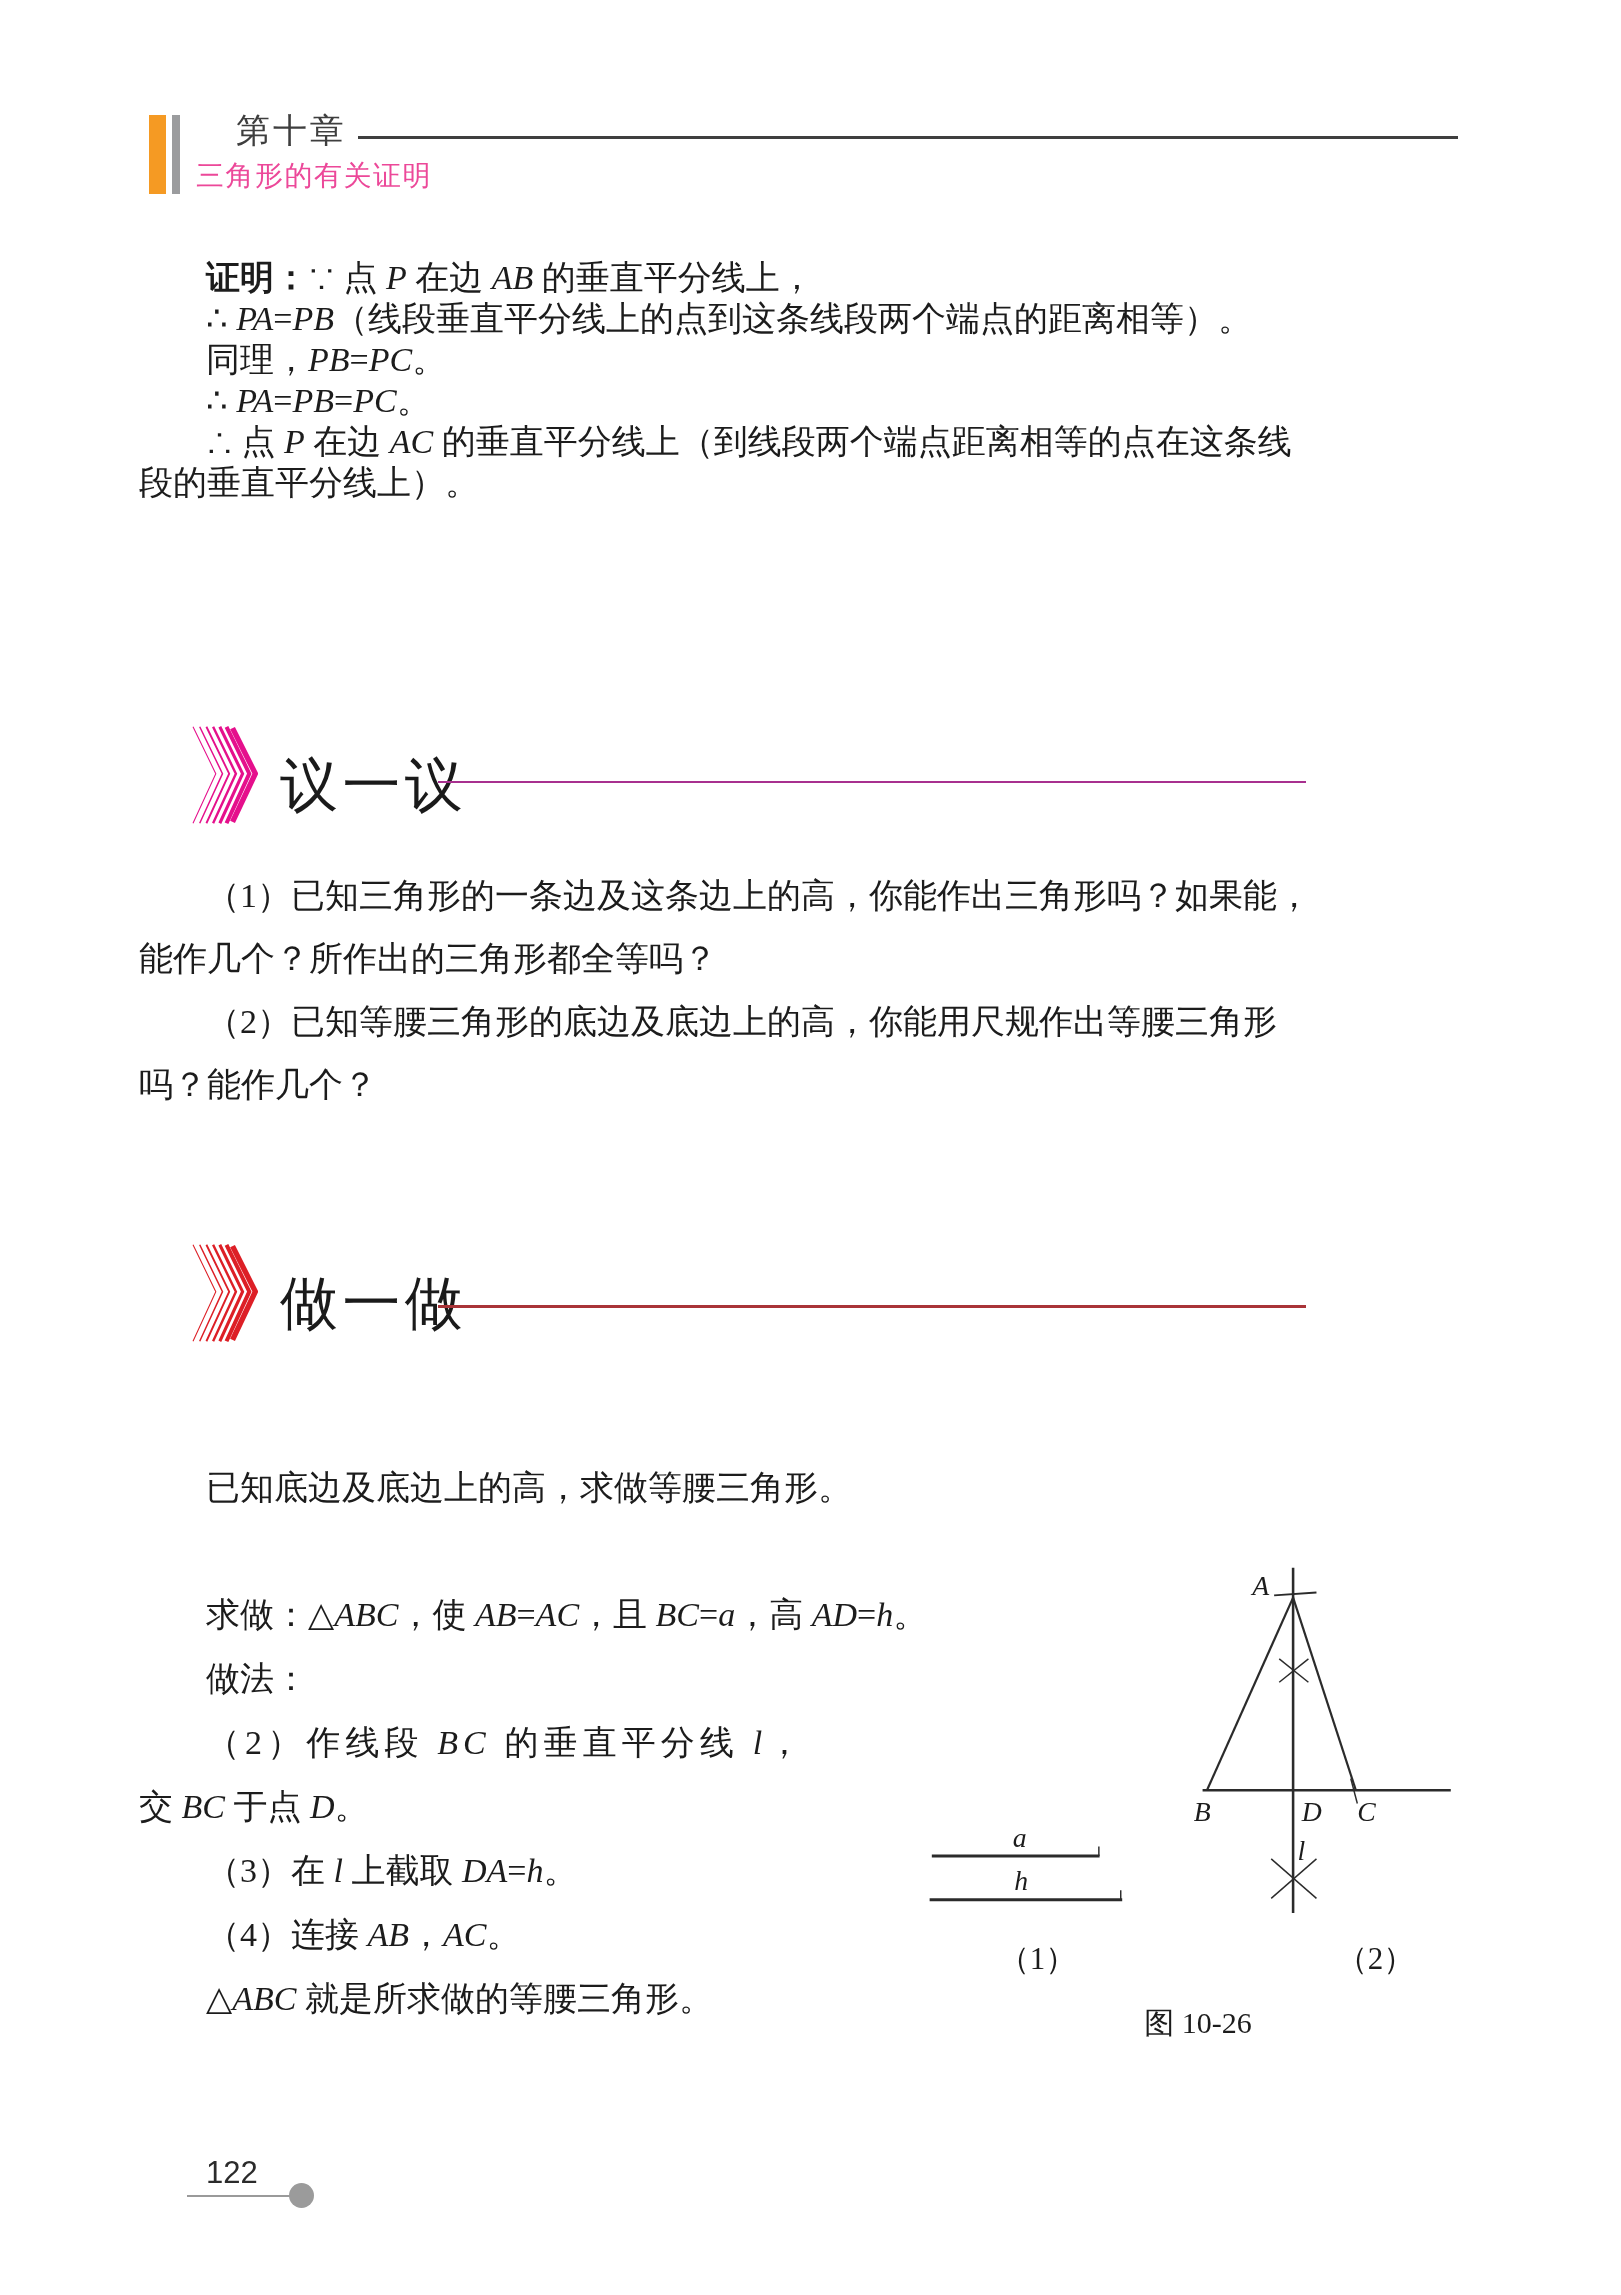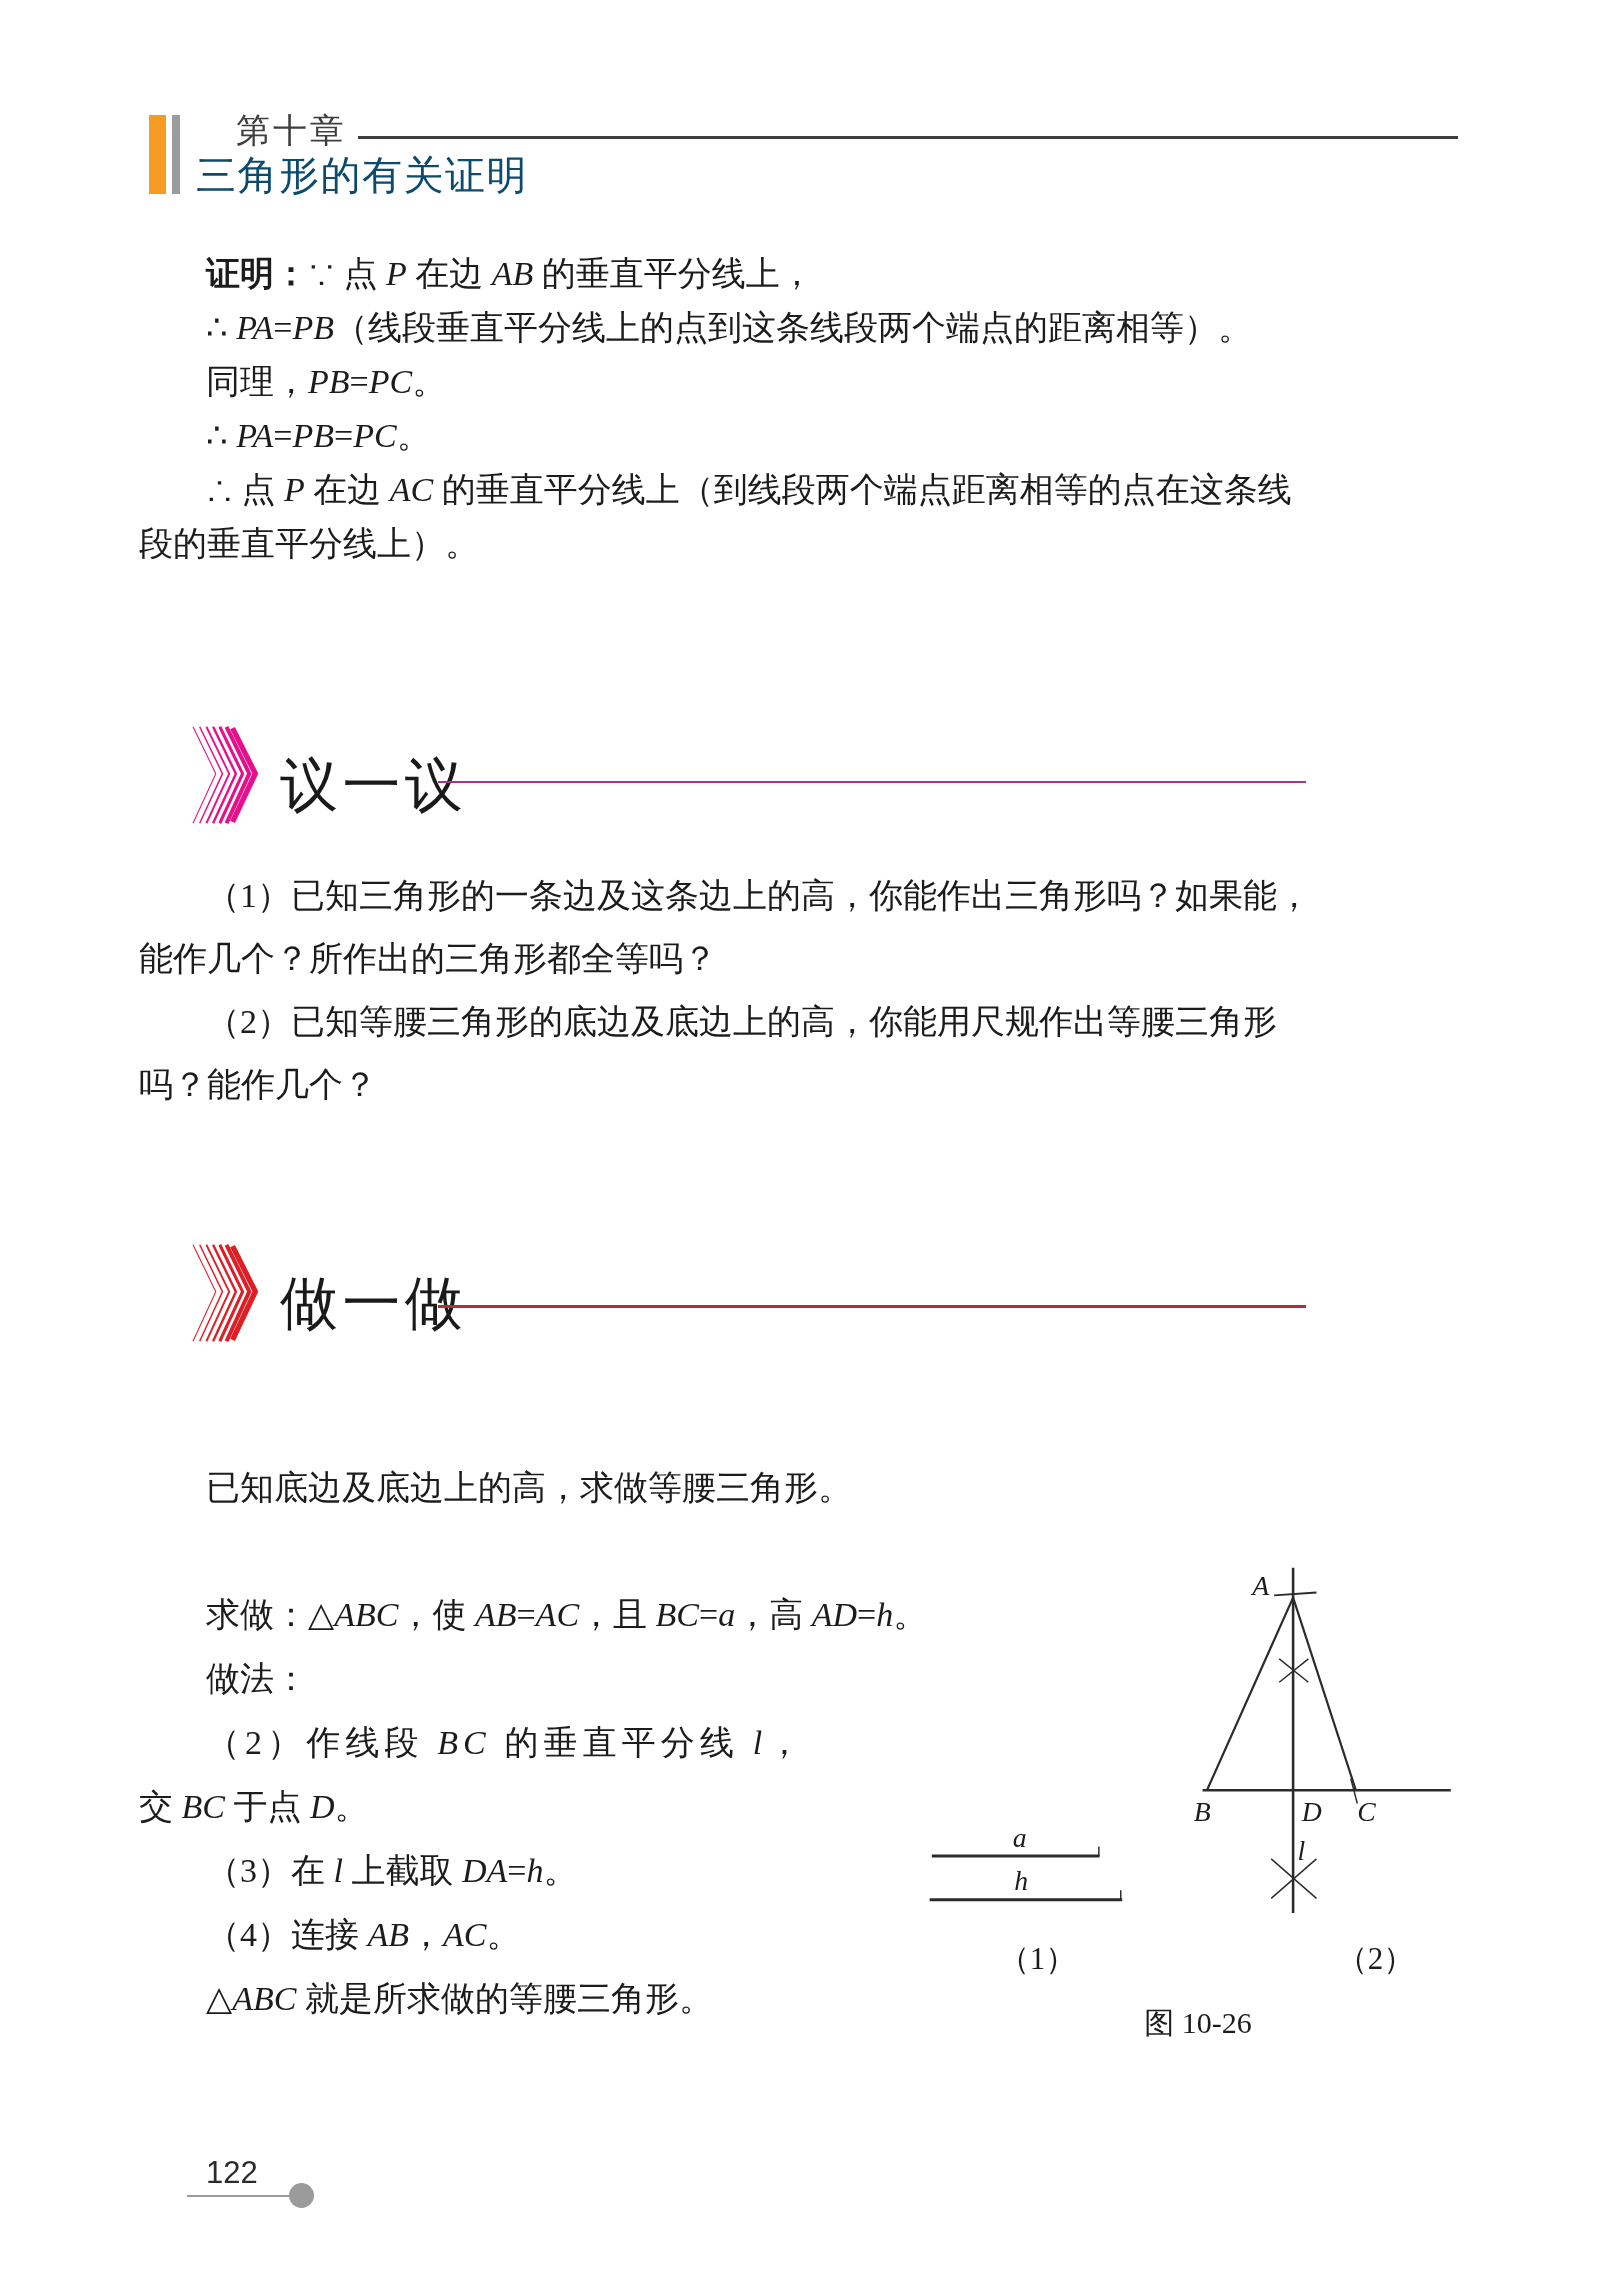--- a/index.html
+++ b/index.html
@@ -6,25 +6,25 @@
   .page{position:relative;width:1622px;height:2295px;background:#ffffff;margin:0 auto;
         font-family:"Liberation Serif","DejaVu Serif",serif;color:#1c1c1c;overflow:hidden;}
 
   
   .hdr-bar-orange{position:absolute;left:149px;top:115px;width:17px;height:79px;background:#F59A23;}
   .hdr-bar-gray{position:absolute;left:172px;top:115px;width:8px;height:79px;background:#9B9C9E;}
   .hdr-chapter{position:absolute;left:196px;top:111px;font-family:"Liberation Sans","DejaVu Sans",sans-serif;
                font-size:34px;line-height:39px;color:#3E3E3E;letter-spacing:2.9px;margin-left:40px;}
   .hdr-rule{position:absolute;left:358px;top:136px;width:1100px;height:2.9px;background:#3F3F3F;}
   .hdr-sub{position:absolute;left:196px;top:156px;font-family:"Liberation Sans","DejaVu Sans",sans-serif;
-           font-size:40px;line-height:39px;color:#0c4a6e;letter-spacing:1.5px;}
+           font-size:28px;line-height:39px;color:#ec4899;letter-spacing:1.5px;}
 
   
   .txtblock{position:absolute;left:139px;width:1348px;font-size:34px;}
-  .proof{top:246px;line-height:54px;}
+  .proof{top:257px;line-height:41px;}
   .discuss{top:864px;line-height:63px;}
   .practice{top:1456px;width:1045px;line-height:64px;}
   .line{white-space:nowrap;}
   .ind{text-indent:67px;}
   .spacer{height:63px;}
   .spaced{letter-spacing:5.1px;}
   .it{font-style:italic;font-family:"Liberation Serif","DejaVu Serif",serif;}
   .bd{font-weight:bold;font-family:"Liberation Sans","DejaVu Sans",sans-serif;}
 
   

